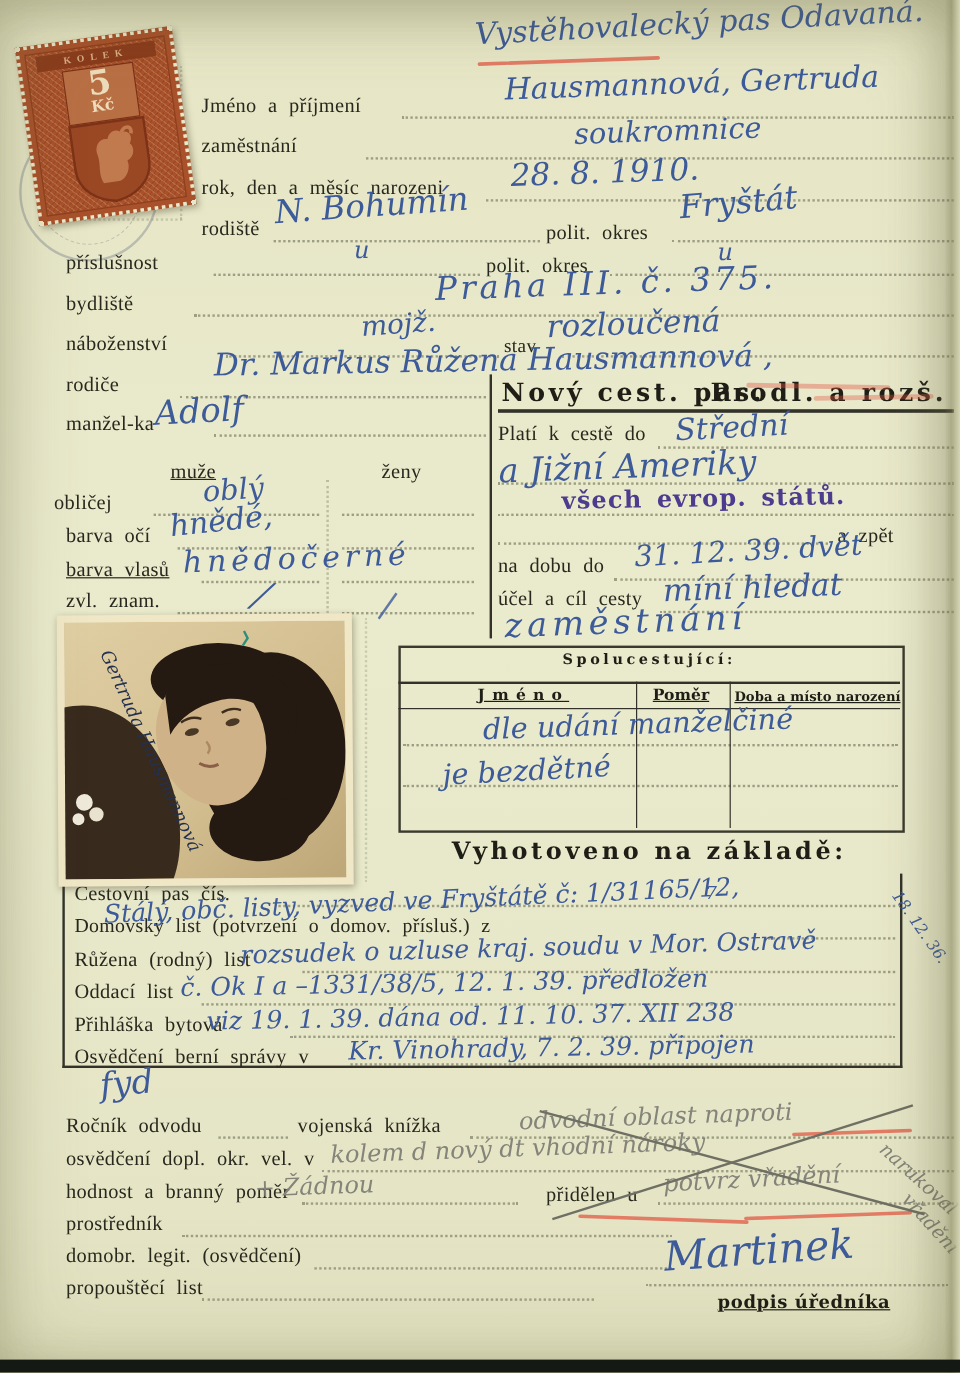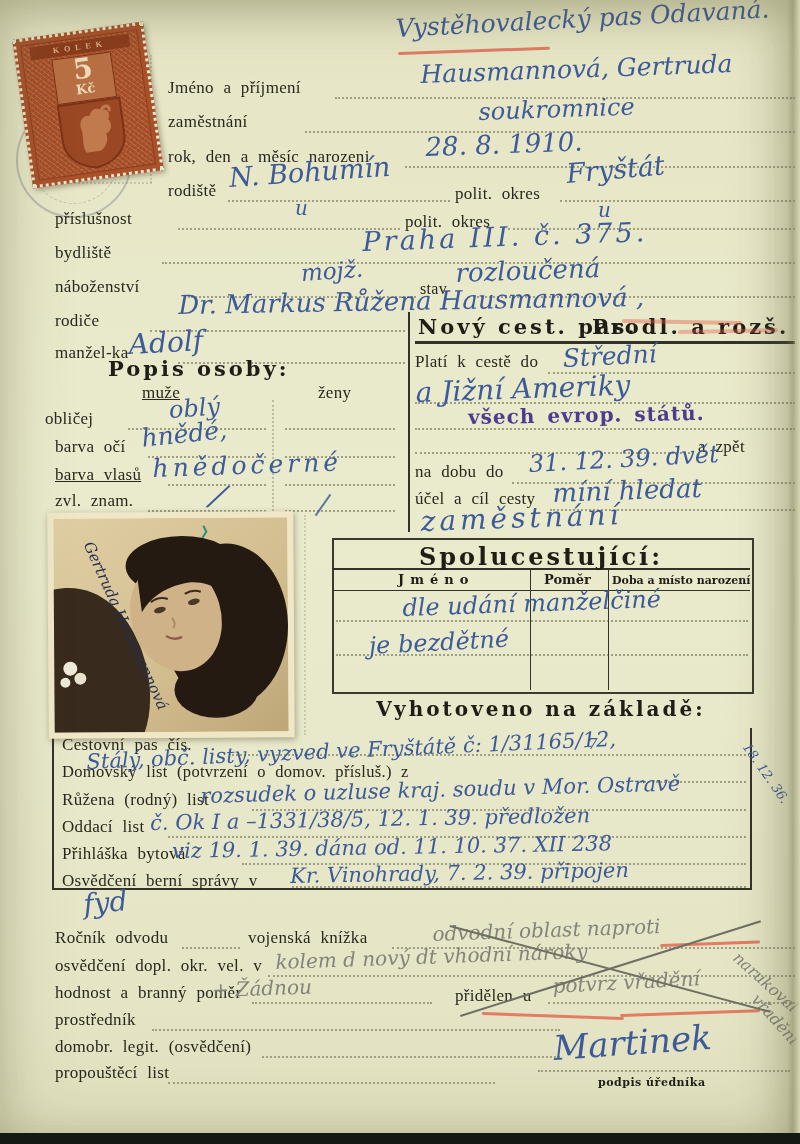--- a/index.html
+++ b/index.html
@@ -36,21 +36,21 @@
        border:1px solid #7c3217;text-align:center;}
   .stamp-5{display:block;font-size:28px;line-height:26px;font-weight:bold;color:#ecdcbb;font-family:"DejaVu Serif",serif;}
   .stamp-kc{display:block;font-size:13px;line-height:13px;font-weight:bold;color:#ecdcbb;font-family:"DejaVu Serif",serif;}
   .postmark{position:absolute;left:16px;top:102px;width:112px;height:112px;border-radius:50%;
        border:2px solid rgba(100,105,125,.35);z-index:2;}
   .postmark::after{content:"";position:absolute;inset:12px;border-radius:50%;border:1px dashed rgba(100,105,125,.3);}
   .photo{position:absolute;left:48px;top:512px;width:246px;height:226px;background:#efe7c6;
        box-shadow:1px 2px 6px rgba(60,55,30,.4);transform:rotate(-.4deg);z-index:12;}
   .photo svg{position:absolute;inset:6px;}
   .box{position:absolute;border:2px solid #3a3a2e;z-index:6;background:transparent;}
-  .thdr{position:absolute;color:#1f1e16;font-weight:bold;font-family:"DejaVu Serif",serif;white-space:nowrap;z-index:10;}
+  .thdr{position:absolute;color:#1f1e16;font-weight:bold;font-family:"DejaVu Serif",serif;white-space:nowrap;z-index:10;text-decoration:underline;}
   .edge-bottom{position:absolute;left:0;right:0;bottom:0;height:11px;background:#141a13;z-index:80;}
   .edge-right{position:absolute;top:0;right:0;width:13px;height:100%;z-index:75;
        background:linear-gradient(90deg,rgba(0,0,0,0),rgba(120,120,80,.28) 45%,#d6d6b4);}
 </style>
 </head>
 <body>
 
 <div class="page">
 
   <div class="dotv" style="left:150px;top:55px;height:128px;opacity:.45;"></div>
@@ -112,21 +112,20 @@
   <div class="ink" style="left:455px;top:258px;font-size:26px;transform:rotate(-2deg);">rozloučená</div>
 
   <div class="lbl" style="left:55px;top:311px;">rodiče</div>
   <div class="dot" style="left:150px;top:330px;width:255px;"></div>
   <div class="ink" style="left:178px;top:290px;font-size:26px;transform:rotate(-1deg);">Dr. Markus  Růžena Hausmannová ,</div>
 
   <div class="lbl" style="left:55px;top:343px;">manžel-ka</div>
   <div class="dot" style="left:178px;top:362px;width:227px;"></div>
   <div class="ink" style="left:128px;top:328px;font-size:28px;transform:rotate(-3deg);">Adolf</div>
 
-  <div class="hd" style="left:108px;top:356px;">Popis osoby:</div>
   <div class="lbl" style="left:142px;top:383px;text-decoration:underline;">muže</div>
   <div class="lbl" style="left:318px;top:383px;">ženy</div>
   <div class="dotv" style="left:272px;top:400px;height:115px;"></div>
 
   <div class="lbl" style="left:45px;top:409px;">obličej</div>
   <div class="dot" style="left:128px;top:428px;width:138px;"></div>
   <div class="dot" style="left:285px;top:428px;width:110px;"></div>
   <div class="ink" style="left:168px;top:396px;font-size:24px;transform:rotate(-4deg);">oblý</div>
 
   <div class="lbl" style="left:55px;top:437px;">barva očí</div>
@@ -195,21 +194,21 @@
         <circle cx="26" cy="160" r="6" fill="#e9e2cf"></circle>
         <circle cx="11" cy="164" r="5" fill="#efe9d9"></circle>
       <path d="M150,8 l3,6 l-4,6" stroke="#2e8f7a" stroke-width="2" fill="none"></path>
       <text x="30" y="26" transform="rotate(66 30 26)" font-size="15" font-style="italic" font-family="DejaVu Serif, serif" fill="#23304f">Gertruda Hausmannová</text>
     </svg>
   </div>
   <div class="dotv" style="left:304px;top:515px;height:220px;opacity:.4;"></div>
   <div style="position:absolute;left:322px;top:492px;width:2px;height:26px;background:#3d5a99;transform:rotate(35deg);opacity:.8;z-index:20;"></div>
 
   <div class="box" style="left:332px;top:538px;width:418px;height:152px;"></div>
-  <div class="hd" style="left:332px;top:542px;width:418px;text-align:center;font-size:24px;">Spolucestující:</div>
+  <div class="hd" style="left:332px;top:542px;width:418px;text-align:center;font-size:12px;">Spolucestující:</div>
   <div class="solid" style="left:332px;top:568px;width:418px;height:2px;"></div>
   <div class="thdr" style="left:398px;top:572px;font-size:13px;letter-spacing:6px;">Jméno</div>
   <div class="thdr" style="left:544px;top:572px;font-size:13px;">Poměr</div>
   <div class="thdr" style="left:612px;top:574px;font-size:11px;">Doba a místo narození</div>
   <div class="solid" style="left:332px;top:590px;width:418px;height:1px;"></div>
   <div class="solid" style="left:530px;top:568px;width:1px;height:122px;"></div>
   <div class="solid" style="left:608px;top:568px;width:1px;height:122px;"></div>
   <div class="dot" style="left:336px;top:620px;width:412px;"></div>
   <div class="dot" style="left:336px;top:654px;width:412px;"></div>
   <div class="ink" style="left:402px;top:594px;font-size:24px;transform:rotate(-2deg);">dle udání  manželčiné</div>
@@ -277,17 +276,17 @@
   <div class="dot" style="left:152px;top:1029px;width:408px;"></div>
 
   <div class="lbl" style="left:55px;top:1037px;">domobr. legit. (osvědčení)</div>
   <div class="dot" style="left:262px;top:1056px;width:298px;"></div>
 
   <div class="lbl" style="left:55px;top:1063px;">propouštěcí list</div>
   <div class="dot" style="left:168px;top:1082px;width:327px;"></div>
 
   <div class="ink" style="left:552px;top:1028px;font-size:34px;transform:rotate(-4deg);">Martinek</div>
   <div class="dot" style="left:538px;top:1070px;width:252px;"></div>
-  <div class="thdr" style="left:598px;top:1076px;font-size:11px;letter-spacing:.5px;">podpis úředníka</div>
+  <div class="thdr" style="left:598px;top:1076px;font-size:15px;letter-spacing:.5px;">podpis úředníka</div>
 
   <div class="edge-right"></div>
   <div class="edge-bottom"></div>
 </div>
 
 </body></html>

